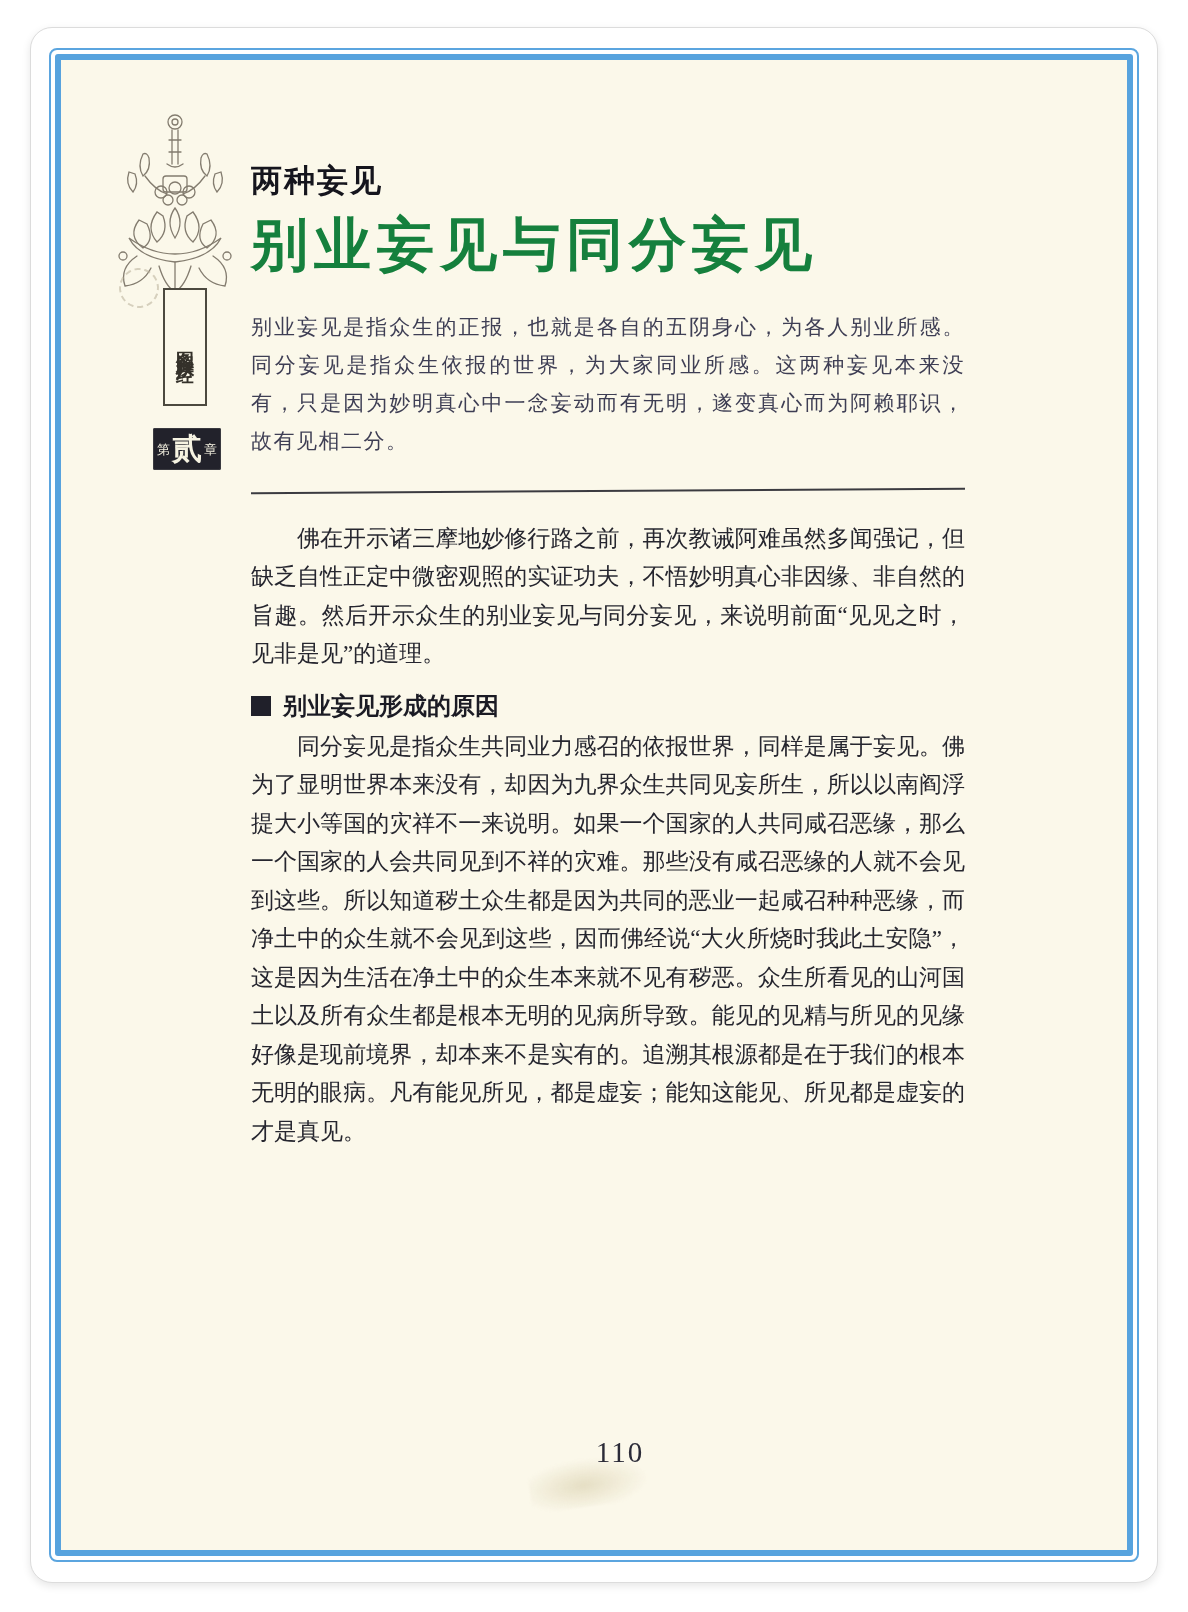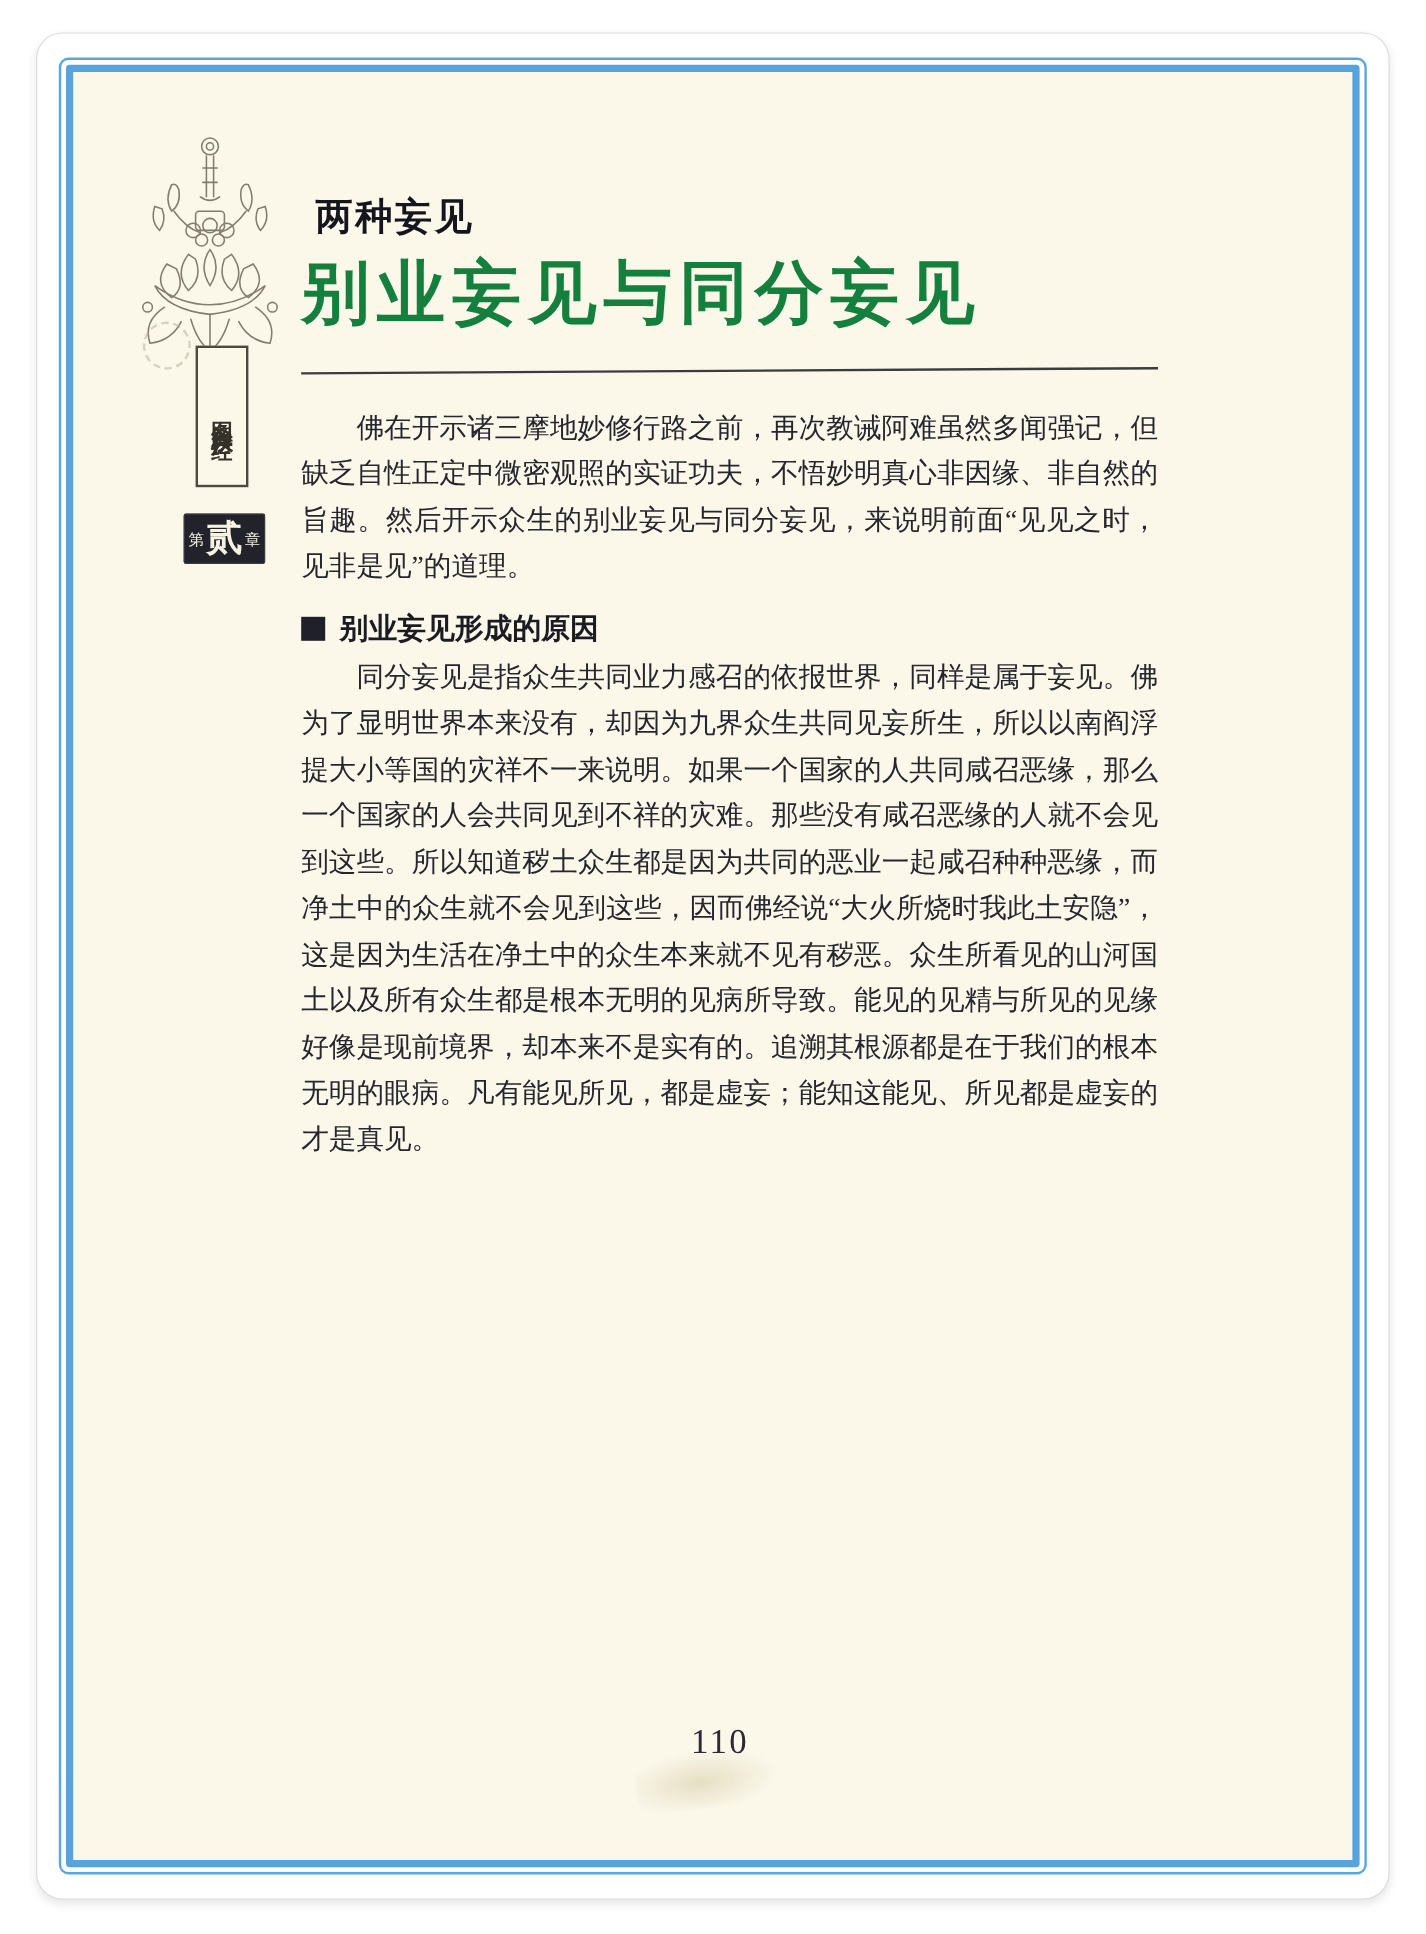--- a/index.html
+++ b/index.html
@@ -64,21 +64,21 @@
   .chapter-badge .small{font-size:13px;line-height:1;}
   .chapter-badge .big{font-size:30px;font-weight:bold;line-height:1;font-family:"Liberation Serif",serif;}
   
   .main{
     position:absolute;left:190px;top:100px;width:714px;
     color:#26262f;
   }
   .kicker{
     font-family:Liberation Sans, sans-serif;
     font-size:31px;font-weight:bold;color:#15151d;
-    margin:0 0 10px 12px;letter-spacing:2px;
+    margin:0 0 10px 0;letter-spacing:2px;
   }
   .title{
     font-family:"Liberation Sans","DejaVu Sans",sans-serif;
     font-size:57px;font-weight:bold;color:#15803d;
     margin:0;letter-spacing:6px;line-height:1.15;
   }
   .intro{
     margin:30px 0 0 0;
     font-size:21px;line-height:38px;
     color:#3e3e54;
@@ -100,21 +100,21 @@
     font-family:Liberation Serif, serif;
     font-size:24px;font-weight:bold;color:#1b1b24;
     display:flex;align-items:center;
   }
   .sq{
     width:20px;height:20px;background:#20202a;
     display:inline-block;margin-right:12px;flex:0 0 auto;
   }
   
   .page-number{
-    position:absolute;left:182px;top:1376px;width:714px;
+    position:absolute;left:202px;top:1376px;width:714px;
     text-align:center;
     font-family:"Liberation Serif","DejaVu Serif",serif;
     font-size:29px;color:#2b2b38;letter-spacing:2px;
   }
   .smudge{
     position:absolute;left:468px;top:1398px;width:120px;height:48px;
     background:radial-gradient(ellipse at 45% 55%, rgba(190,175,125,.35), rgba(190,175,125,0) 70%);
     transform:rotate(-8deg);
     filter:blur(1px);
   }
@@ -169,20 +169,21 @@
         <div class="chapter-badge">
           <span class="small">第</span>
           <span class="big">贰</span>
           <span class="small">章</span>
         </div>
       </aside>
 
       <main class="main">
         <h2 class="kicker">两种妄见</h2>
         <h1 class="title">别业妄见与同分妄见</h1>
+        <p class="intro">别业妄见是指众生的正报，也就是各自的五阴身心，为各人别业所感。同分妄见是指众生依报的世界，为大家同业所感。这两种妄见本来没有，只是因为妙明真心中一念妄动而有无明，遂变真心而为阿赖耶识，故有见相二分。</p>
         <hr class="divider">
 
         <p class="body-para first">佛在开示诸三摩地妙修行路之前，再次教诫阿难虽然多闻强记，但缺乏自性正定中微密观照的实证功夫，不悟妙明真心非因缘、非自然的旨趣。然后开示众生的别业妄见与同分妄见，来说明前面“见见之时，见非是见”的道理。</p>
 
         <h3 class="section-heading">
           <span class="sq"></span>
           <span>别业妄见形成的原因</span>
         </h3>
 
         <p class="body-para">同分妄见是指众生共同业力感召的依报世界，同样是属于妄见。佛为了显明世界本来没有，却因为九界众生共同见妄所生，所以以南阎浮提大小等国的灾祥不一来说明。如果一个国家的人共同咸召恶缘，那么一个国家的人会共同见到不祥的灾难。那些没有咸召恶缘的人就不会见到这些。所以知道秽土众生都是因为共同的恶业一起咸召种种恶缘，而净土中的众生就不会见到这些，因而佛经说“大火所烧时我此土安隐”，这是因为生活在净土中的众生本来就不见有秽恶。众生所看见的山河国土以及所有众生都是根本无明的见病所导致。能见的见精与所见的见缘好像是现前境界，却本来不是实有的。追溯其根源都是在于我们的根本无明的眼病。凡有能见所见，都是虚妄；能知这能见、所见都是虚妄的才是真见。</p>

